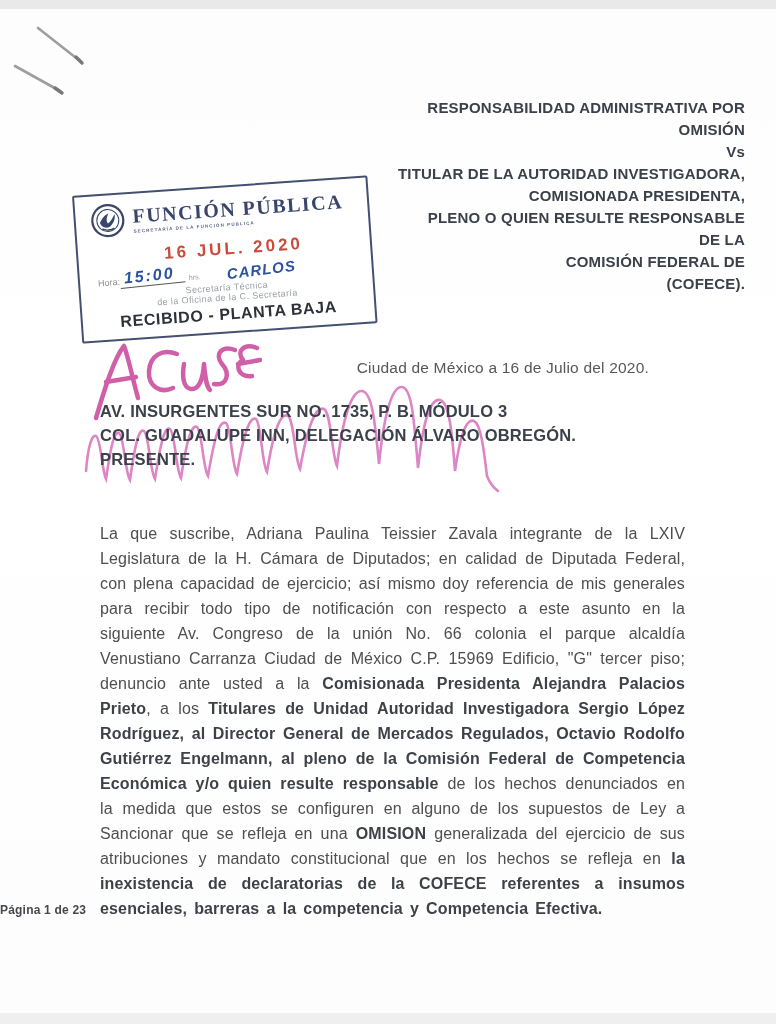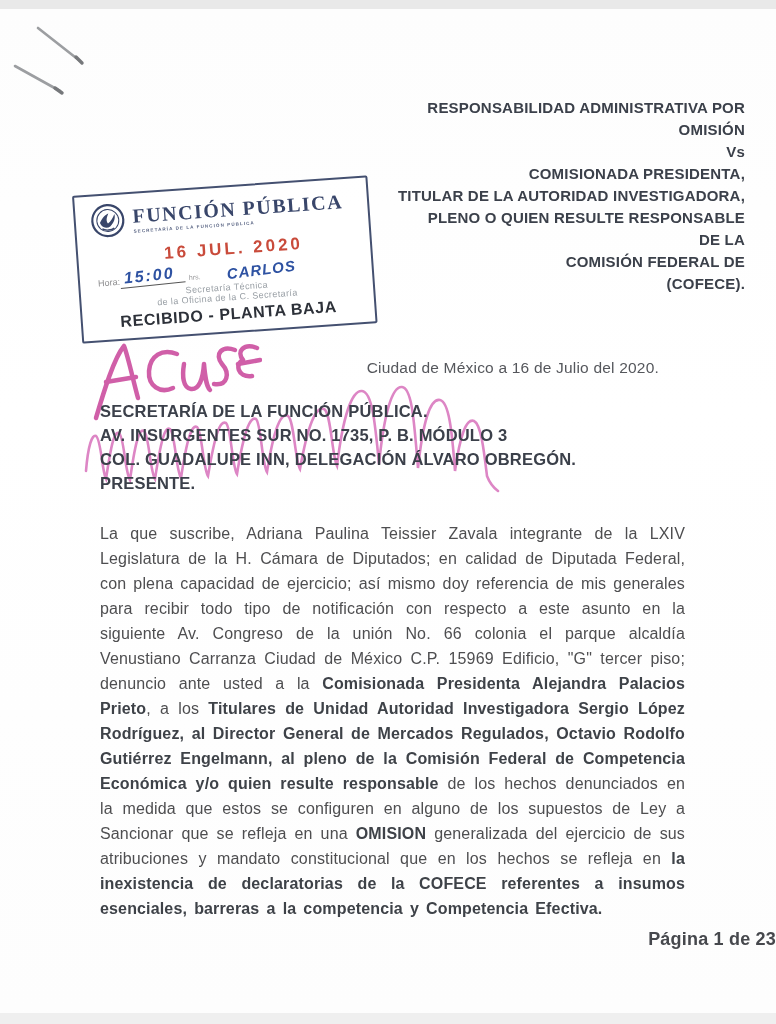--- a/index.html
+++ b/index.html
@@ -46,64 +46,63 @@
   .stamp-hora-suffix { font-size:7px; color:#9b9b9d; margin-left:4px; padding-bottom:2px; }
   .stamp-name { font-size:15px; color:#2e52a2; font-style:italic; font-weight:bold; letter-spacing:1px; margin-left:26px; transform:rotate(-3deg); }
   .stamp-office { text-align:center; font-size:9px; line-height:10px; color:#9aa0a6; margin-top:2px; letter-spacing:.4px; }
   .stamp-received { text-align:center; font-size:16px; font-weight:bold; color:#2d3139; letter-spacing:.6px; margin-top:3px; }
 
   
   .acuse { position:absolute; left:92px; top:336px; }
   .squiggle { position:absolute; left:78px; top:376px; }
 
   .dateline {
-    position:absolute; top:359px; right:117px;
+    position:absolute; top:359px; right:127px;
     font-size:15.5px; color:#55575c; letter-spacing:.2px;
   }
 
   .recipient-block {
     position:absolute; left:100px; top:399px;
     font-weight:bold; font-size:16.5px; line-height:24px;
     color:#3b404a; letter-spacing:.2px;
   }
 
   .body-paragraph {
     position:absolute; left:100px; top:521px; width:585px;
     font-size:16px; line-height:25px; color:#4e4e50;
     text-align:justify; letter-spacing:.15px; word-spacing:2.5px;
   }
   .body-paragraph b { color:#3e4248; }
 
   .footer-page {
     position:absolute; top:903px; left:0; width:100%;
-    text-align:right; font-weight:bold; font-size:18px; color:#46484d;
+    text-align:left; font-weight:bold; font-size:12px; color:#46484d;
     letter-spacing:.2px;
-    margin-top:26px;
   }
 </style>
 </head>
 <body>
 
 <div class="page-surface"></div>
 <div class="scan-edge-top"></div>
 <div class="scan-edge-bottom"></div>
 
 <svg class="staples" width="120" height="110" viewBox="0 0 120 110">
   <line x1="38" y1="28" x2="80" y2="61" stroke="#9c9ea1" stroke-width="2.6" stroke-linecap="round"></line>
   <line x1="76" y1="57" x2="82" y2="63" stroke="#76787b" stroke-width="3.4" stroke-linecap="round"></line>
   <line x1="15" y1="66" x2="60" y2="91" stroke="#9c9ea1" stroke-width="2.6" stroke-linecap="round"></line>
   <line x1="55" y1="88" x2="62" y2="93" stroke="#76787b" stroke-width="3.4" stroke-linecap="round"></line>
 </svg>
 
 <div class="header-block">
   <div>RESPONSABILIDAD ADMINISTRATIVA POR</div>
   <div>OMISIÓN</div>
   <div>Vs</div>
+  <div>TITULAR DE LA AUTORIDAD INVESTIGADORA,</div>
   <div>COMISIONADA PRESIDENTA,</div>
-  <div>TITULAR DE LA AUTORIDAD INVESTIGADORA,</div>
   <div>PLENO O QUIEN RESULTE RESPONSABLE</div>
   <div>DE LA</div>
   <div>COMISIÓN FEDERAL DE</div>
   <div>(COFECE).</div>
 </div>
 
 <div class="stamp">
   <div class="stamp-brand">
     <svg width="36" height="36" viewBox="0 0 36 36">
       <circle cx="18" cy="18" r="15.5" fill="none" stroke="#39466a" stroke-width="2.2"></circle>
@@ -150,21 +149,20 @@
            C230,48 238,30 246,33 C253,36 254,80 259,90
            C265,40 274,14 284,15 C294,16 297,45 301,88
            C306,38 314,10 324,11 C334,12 336,44 340,92
            C345,46 352,22 362,24 C371,26 374,55 377,95
            C382,60 388,42 396,45 C403,48 406,75 409,100 C412,108 416,112 420,115" fill="none" stroke="#dd86c5" stroke-width="2.6" stroke-linecap="round"></path>
 </svg>
 
 <div class="dateline">Ciudad de México a 16 de Julio del 2020.</div>
 
 <div class="recipient-block">
-  <div>SECRETARÍA DE LA FUNCIÓN PÚBLICA.</div>
   <div>AV. INSURGENTES SUR NO. 1735, P. B. MÓDULO 3</div>
   <div>COL. GUADALUPE INN, DELEGACIÓN ÁLVARO OBREGÓN.</div>
   <div>PRESENTE.</div>
 </div>
 
 <p class="body-paragraph"><span>La que suscribe, Adriana Paulina Teissier Zavala integrante de la LXIV Legislatura de la H. Cámara de Diputados; en calidad de Diputada Federal, con plena capacidad de ejercicio; así mismo doy referencia de mis generales para recibir todo tipo de notificación con respecto a este asunto en la siguiente Av. Congreso de la unión No. 66 colonia el parque alcaldía Venustiano Carranza Ciudad de México C.P. 15969 Edificio, "G" tercer piso; denuncio ante usted a la </span><b>Comisionada Presidenta Alejandra Palacios Prieto</b><span>, a los </span><b>Titulares de Unidad Autoridad Investigadora Sergio López Rodríguez, al Director General de Mercados Regulados, Octavio Rodolfo Gutiérrez Engelmann, al pleno de la Comisión Federal de Competencia Económica y/o quien resulte responsable</b><span> de los hechos denunciados en la medida que estos se configuren en alguno de los supuestos de Ley a Sancionar que se refleja en una </span><b>OMISION</b><span> generalizada del ejercicio de sus atribuciones y mandato constitucional que en los hechos se refleja en </span><b>la inexistencia de declaratorias de la COFECE referentes a insumos esenciales, barreras a la competencia y Competencia Efectiva.</b></p>
 
 <div class="footer-page">Página 1 de 23</div>
 
 </body></html>

